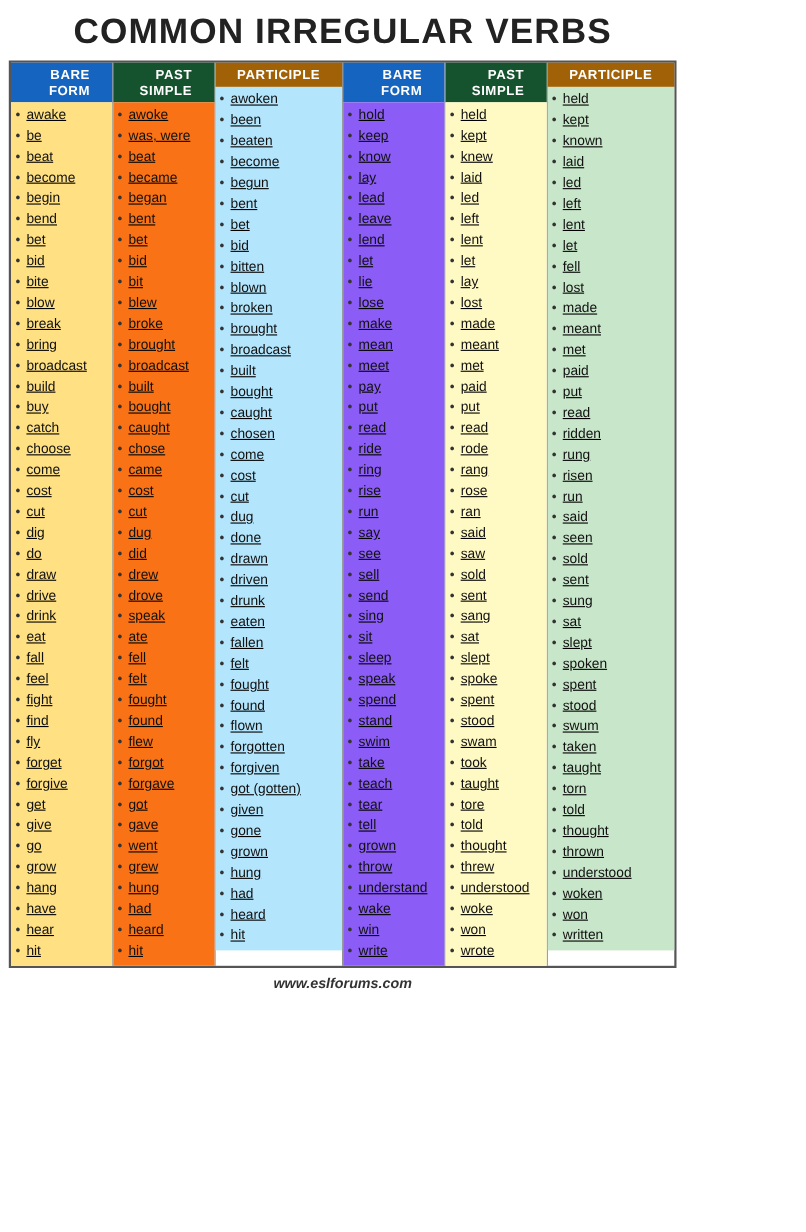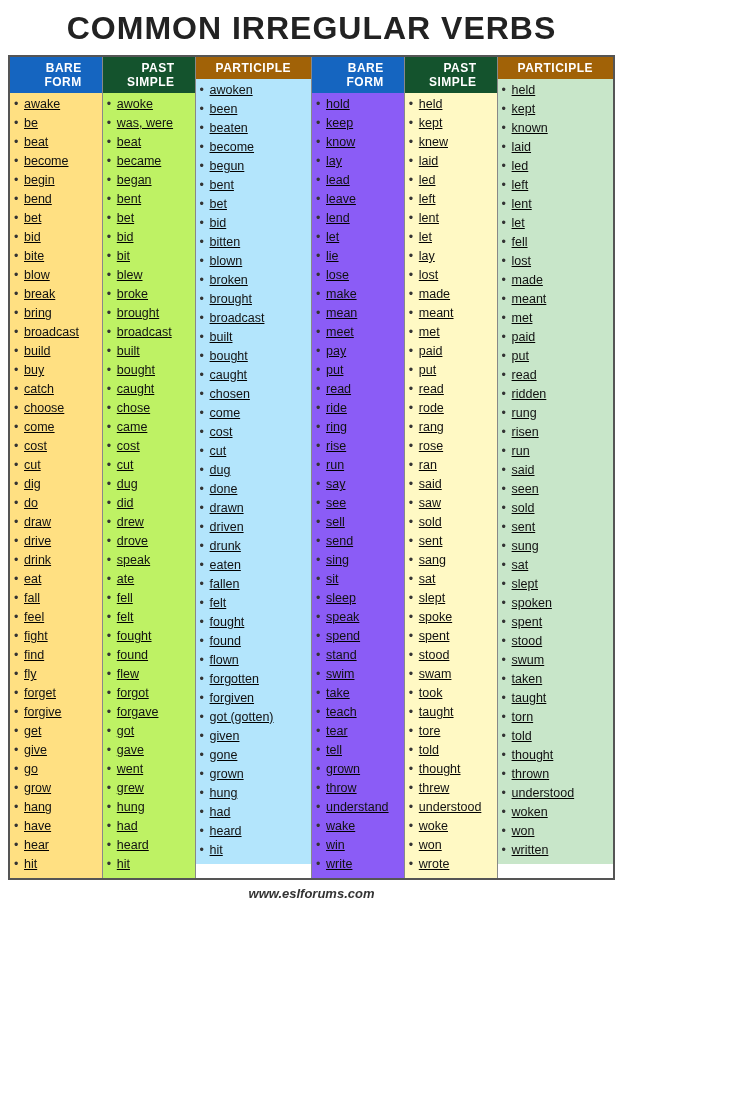--- a/index.html
+++ b/index.html
@@ -61,21 +61,21 @@
       position: relative;
     }
     .col-body ul li::before {
       content: '•';
       position: absolute;
       left: 0;
       color: #333;
     }
     
     .bg-yellow { background: #ffe082; }
-    .bg-blue { background: #bef264; }
+    .bg-blue { background: #f97316; }
     .bg-lightblue { background: #b3e5fc; }
     .bg-orange { background: #8b5cf6; }
     .bg-lightyellow { background: #fff9c4; }
     .bg-lightgreen { background: #c8e6c9; }
 
     .footer {
       text-align: center;
       font-size: 13px;
       font-weight: bold;
       color: #333;

